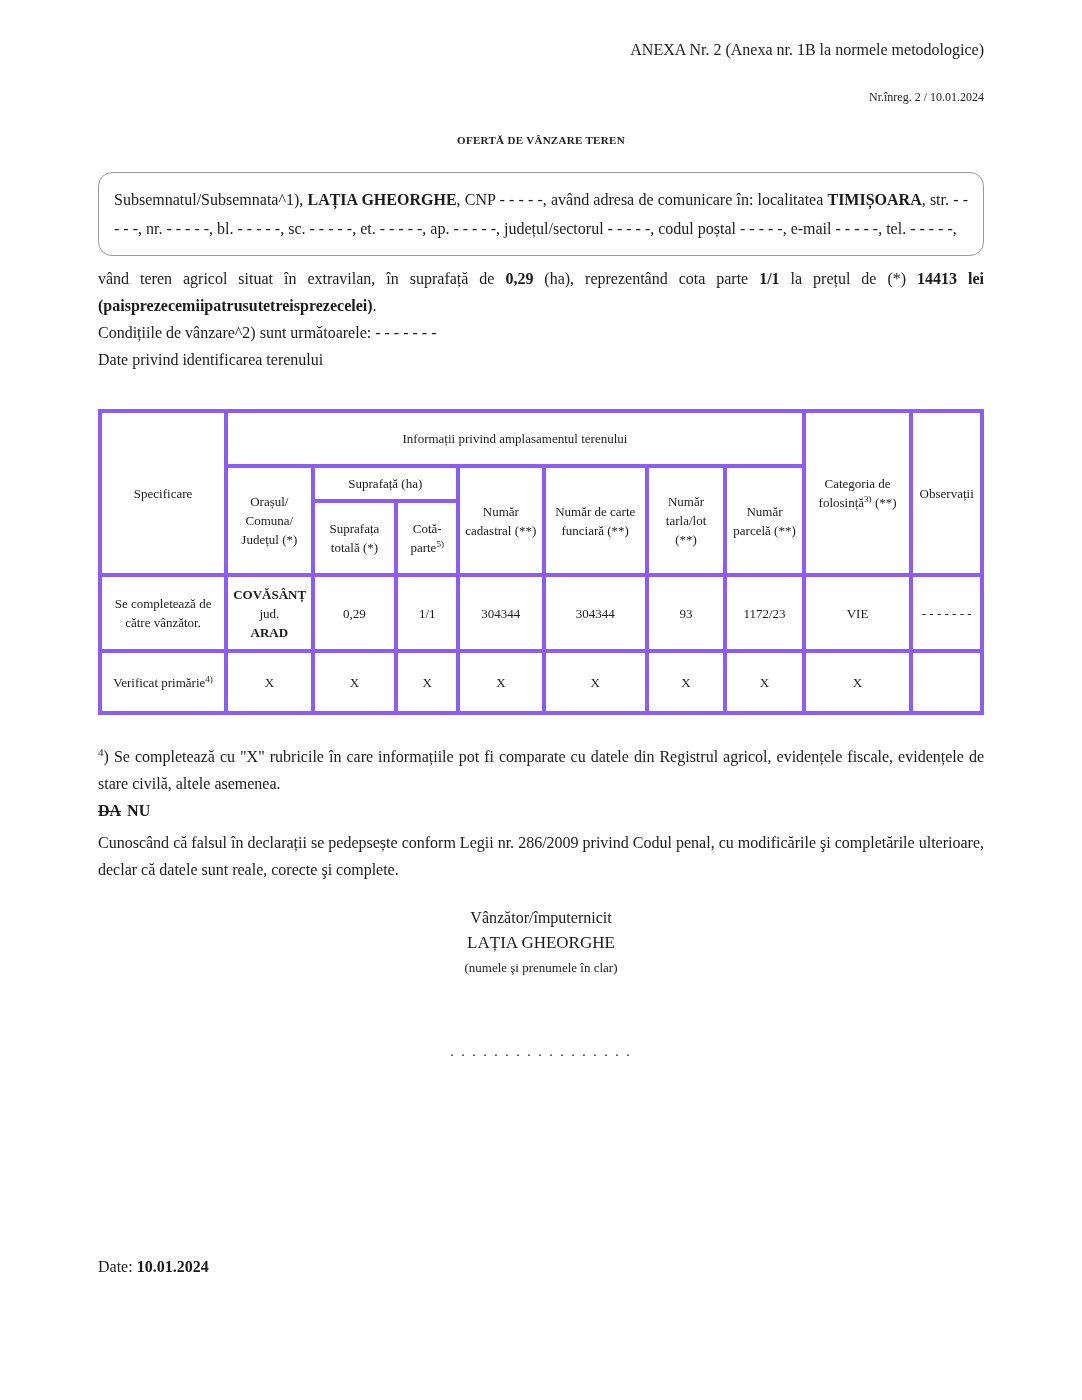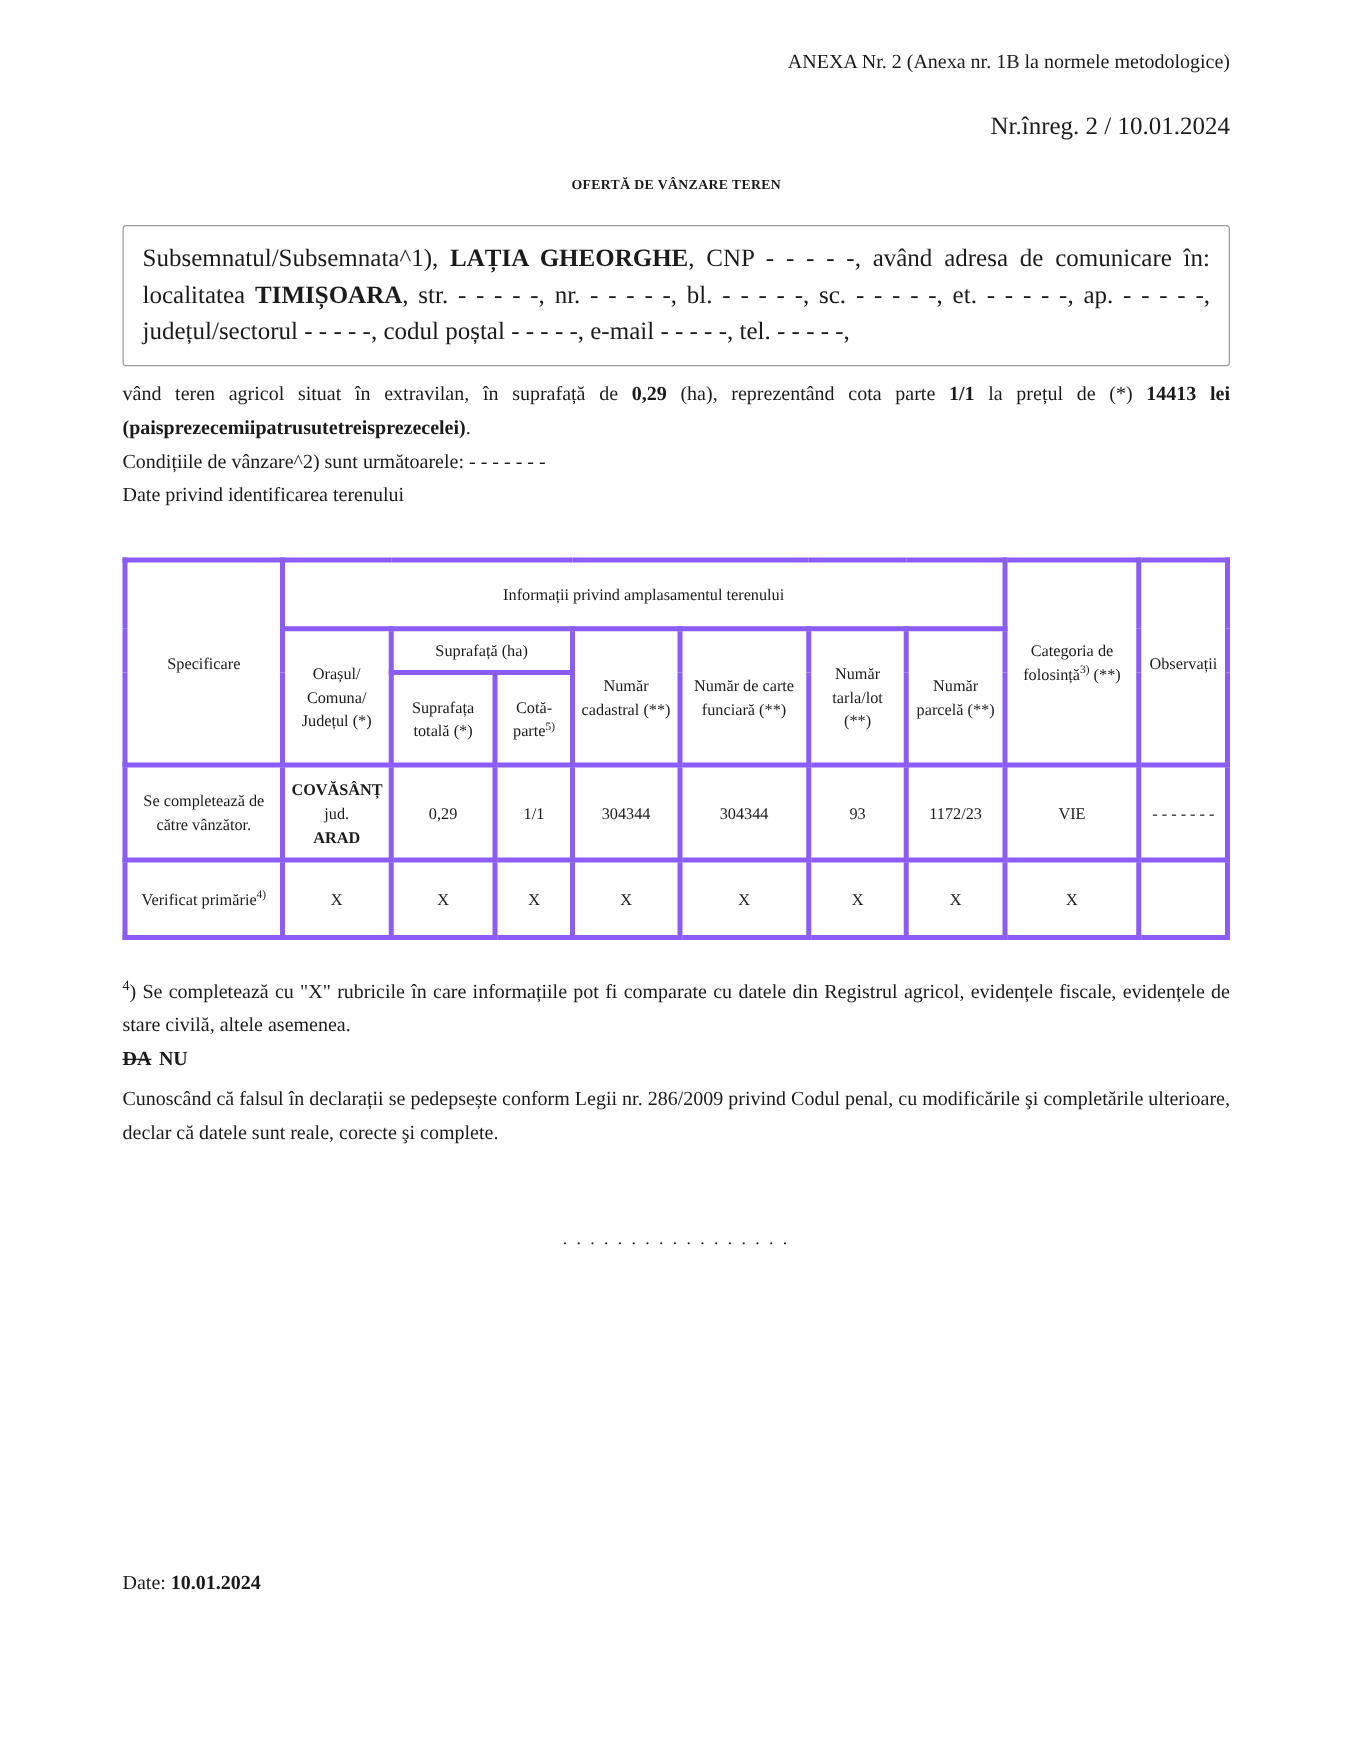--- a/index.html
+++ b/index.html
@@ -6,29 +6,29 @@
   html,body { background:#ffffff; }
   body {
     width:1082px; height:1400px;
     font-family:"Liberation Serif", serif;
     color:#1b1b1b;
     position:relative;
   }
   .page { width:1082px; height:1400px; padding:40px 98px 0 98px; overflow:hidden; }
 
   .annex-line { text-align:right; font-size:16px; line-height:20px; }
-  .reg-line   { text-align:right; font-size:20px; margin-top:30px; }
+  .reg-line   { text-align:right; font-size:12px; margin-top:30px; }
   .doc-title  { text-align:center; font-size:11px; font-weight:bold; margin-top:29px; letter-spacing:.3px; }
 
   .intro-box {
     margin-top:26px;
     border:1px solid #9a9a9a;
-    border-radius:3px;
+    border-radius:14px;
     padding:12px 15px;
-    font-size:20px;
+    font-size:16px;
     line-height:29px;
     text-align:justify;
   }
   .b { font-weight:bold; }
 
   .offer-par { margin-top:9px; font-size:16px; line-height:27px; text-align:justify; }
   .plain-line { font-size:16px; line-height:27px; }
 
   table.land {
     margin-top:36px;
@@ -157,20 +157,25 @@
     <div class="fn">
       <sup>4</sup><span>) Se completează cu "X" rubricile în care informațiile pot fi comparate cu datele din Registrul agricol, evidențele fiscale, evidențele de stare civilă, altele asemenea.</span>
     </div>
     <div class="danu">
       <span class="strike">DA</span>
       <span>NU</span>
     </div>
     <div class="fn">Cunoscând că falsul în declarații se pedepsește conform Legii nr. 286/2009 privind Codul penal, cu modificările şi completările ulterioare, declar că datele sunt reale, corecte şi complete.</div>
   </div>
 
+  <div class="sig-block">
+    <div>Vânzător/împuternicit</div>
+    <div class="sig-name">LAȚIA GHEORGHE</div>
+    <div class="sig-note">(numele şi prenumele în clar)</div>
+  </div>
 
   <div class="sig-dots">. . . . . . . . . . . . . . . . .</div>
 
   <div class="footer-date">
     <span>Date: </span><span class="b">10.01.2024</span>
   </div>
 
 </div>
 
 </body></html>

